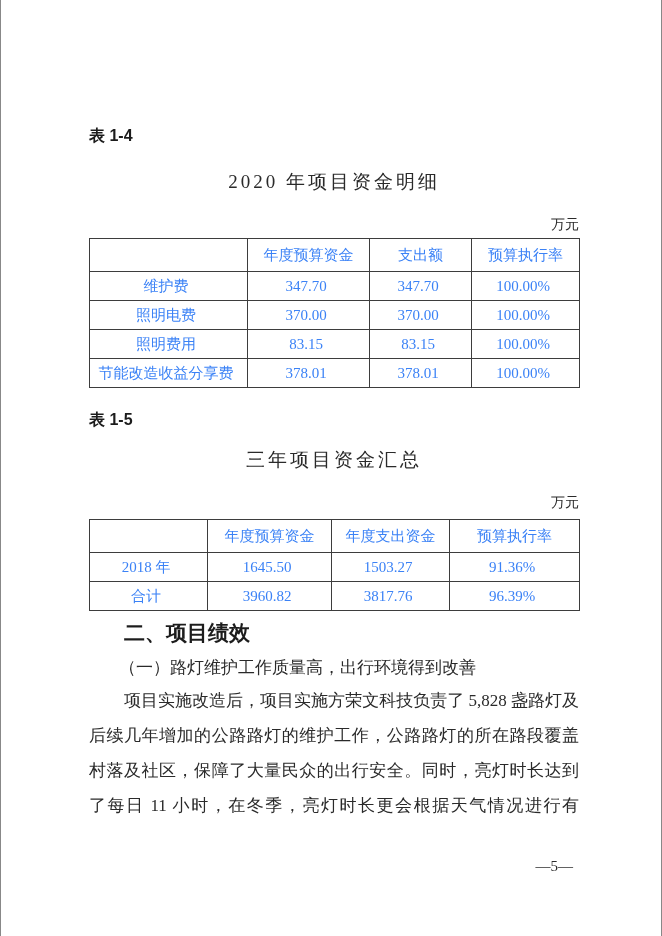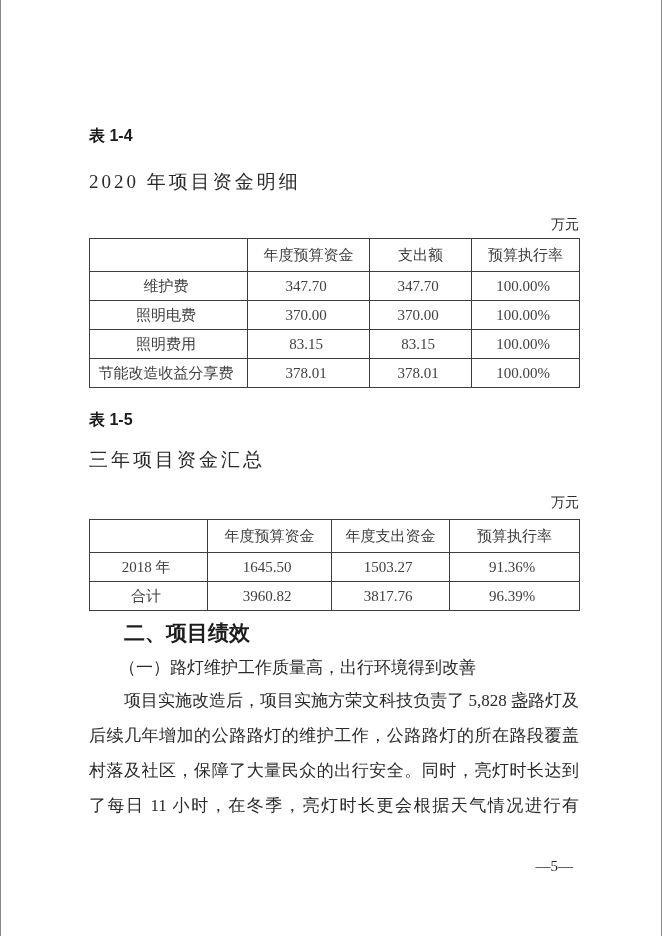--- a/index.html
+++ b/index.html
@@ -23,40 +23,41 @@
     margin-top: 126px;
     font-family: "Liberation Sans", "DejaVu Sans", sans-serif;
     font-weight: bold;
     font-size: 16px;
     line-height: 20px;
     color: #1c1c1c;
   }
   .table-caption.second { margin-top: 22px; }
   .table-title {
     margin-top: 24px;
+    text-align: center;
     font-size: 19px;
     line-height: 24px;
     letter-spacing: 3px;
     color: #2a2a2a;
   }
   .table-title.second { margin-top: 18px; }
   .unit-label {
     margin-top: 22px;
     text-align: right;
     font-size: 14px;
     line-height: 18px;
     color: #2a2a2a;
   }
   table.data-table {
     margin-top: 4px;
     border-collapse: collapse;
     width: 490px;
     table-layout: fixed;
     font-size: 15px;
-    color: #404040;
+    color: #3b82f6;
   }
   table.data-table.second { margin-top: 7px; }
   table.data-table th,
   table.data-table td {
     border: 1px solid #3d3d3d;
     padding: 0 9px 0 4px;
     overflow: hidden;
     white-space: nowrap;
     text-align: center;
   }

